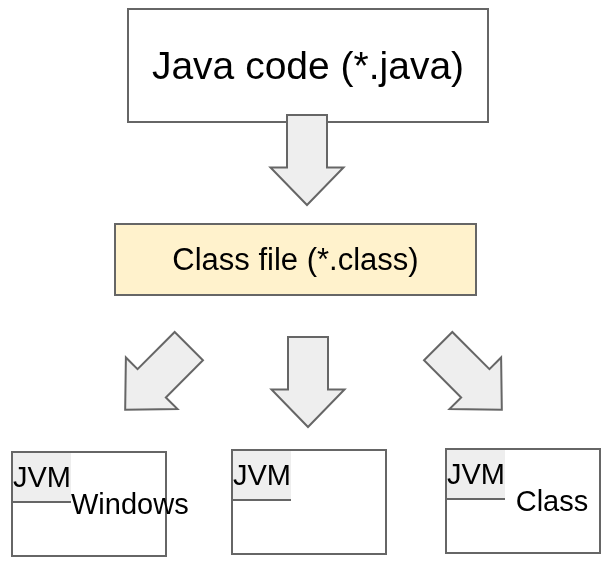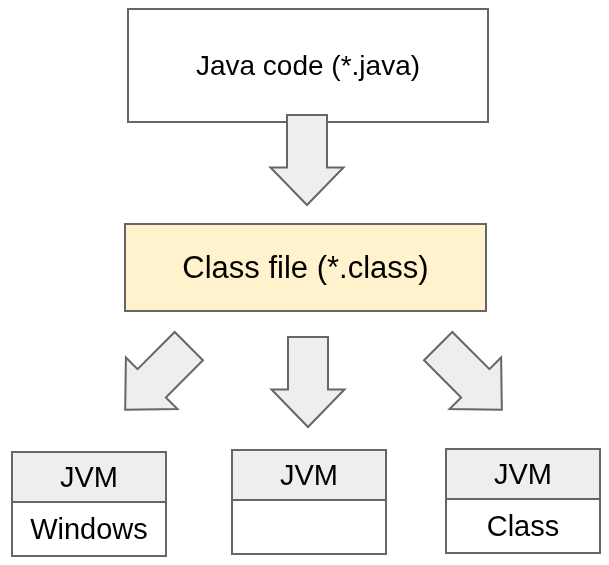--- a/index.html
+++ b/index.html
@@ -17,24 +17,24 @@
     box-sizing: border-box;
     border: 2px solid var(--border, #666666);
     display: flex;
     align-items: center;
     justify-content: center;
     text-align: center;
   }
   .source-box {
     left: 127px; top: 8px; width: 362px; height: 115px;
     background: var(--box-fill, #ffffff);
-    font-size: 28px;
+    font-size: 39px;
   }
   .class-box {
-    left: 124px; top: 223px; width: 363px; height: 89px;
+    left: 114px; top: 223px; width: 363px; height: 73px;
     background: var(--class-file-fill, #fff2cc);
     font-size: 31px;
   }
   .compile-label {
     position: absolute;
     left: 355px; top: 135px;
     font-size: 31px;
     white-space: nowrap;
   }
   svg.arrow { position: absolute; overflow: visible; display: block; }
@@ -48,21 +48,21 @@
   .arrow-fan-left   { left: 107px; top: 328px; }
   .arrow-fan-middle { left: 258px; top: 332px; }
   .arrow-fan-right  { left: 420px; top: 328px; }
   .jvm-box {
     position: absolute;
     box-sizing: border-box;
     width: 156px; height: 106px;
     border: 2px solid var(--border, #666666);
     background: #ffffff;
     display: flex;
-    flex-direction: column;
+    flex-direction: row;
   }
   .jvm-box .jvm-header {
     height: 50px;
     box-sizing: border-box;
     background: var(--jvm-header-fill, #eeeeee);
     border-bottom: 2px solid var(--border, #666666);
     display: flex; align-items: center; justify-content: center;
     font-size: 29px;
   }
   .jvm-box .jvm-platform {

